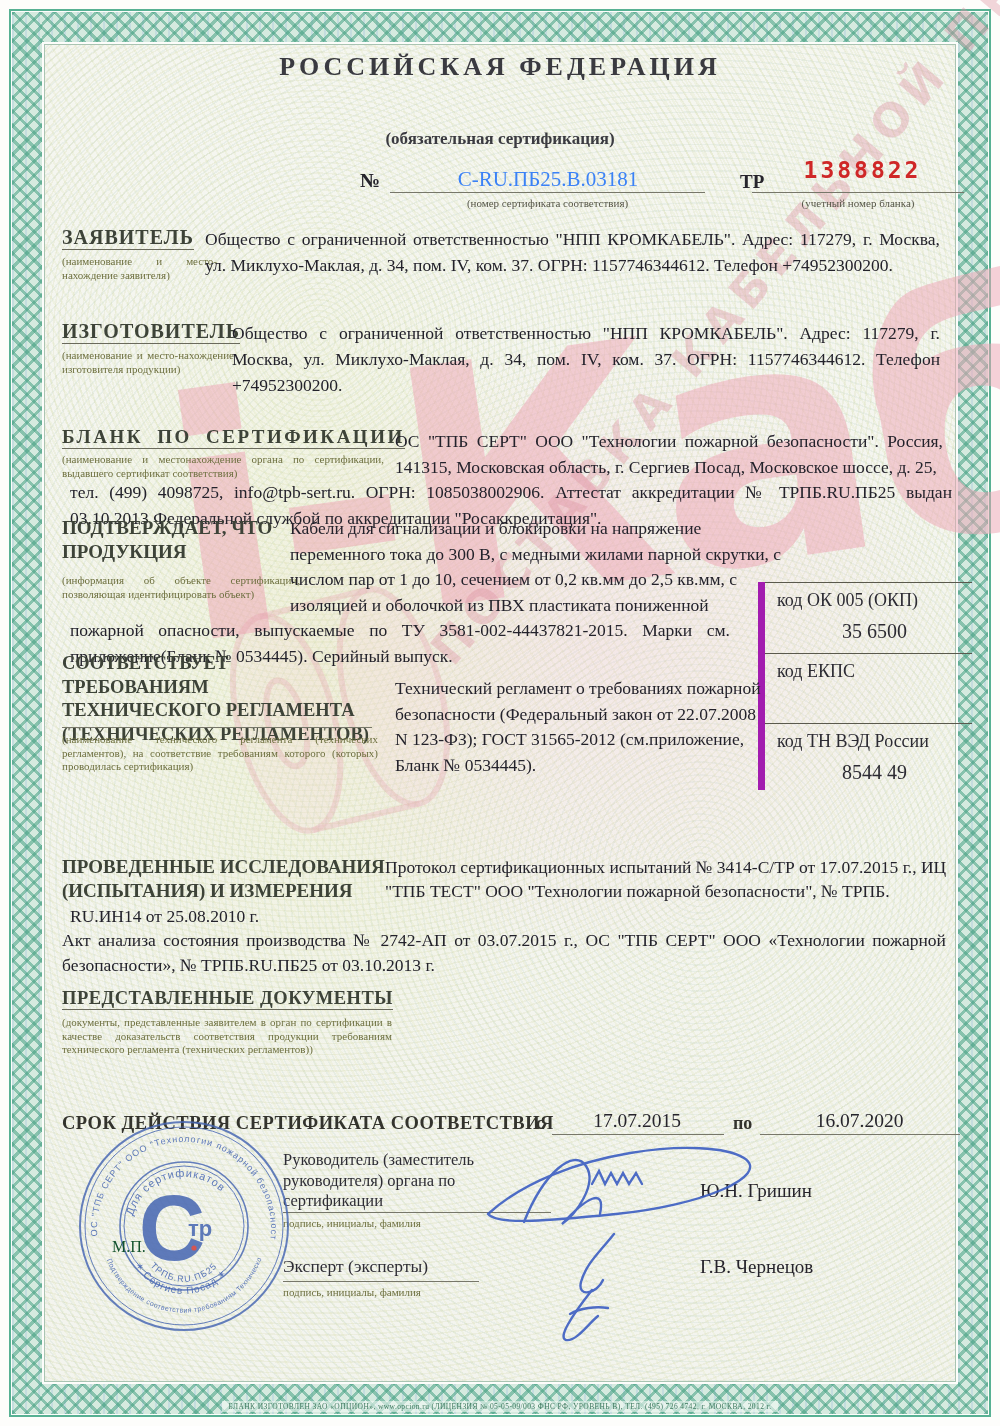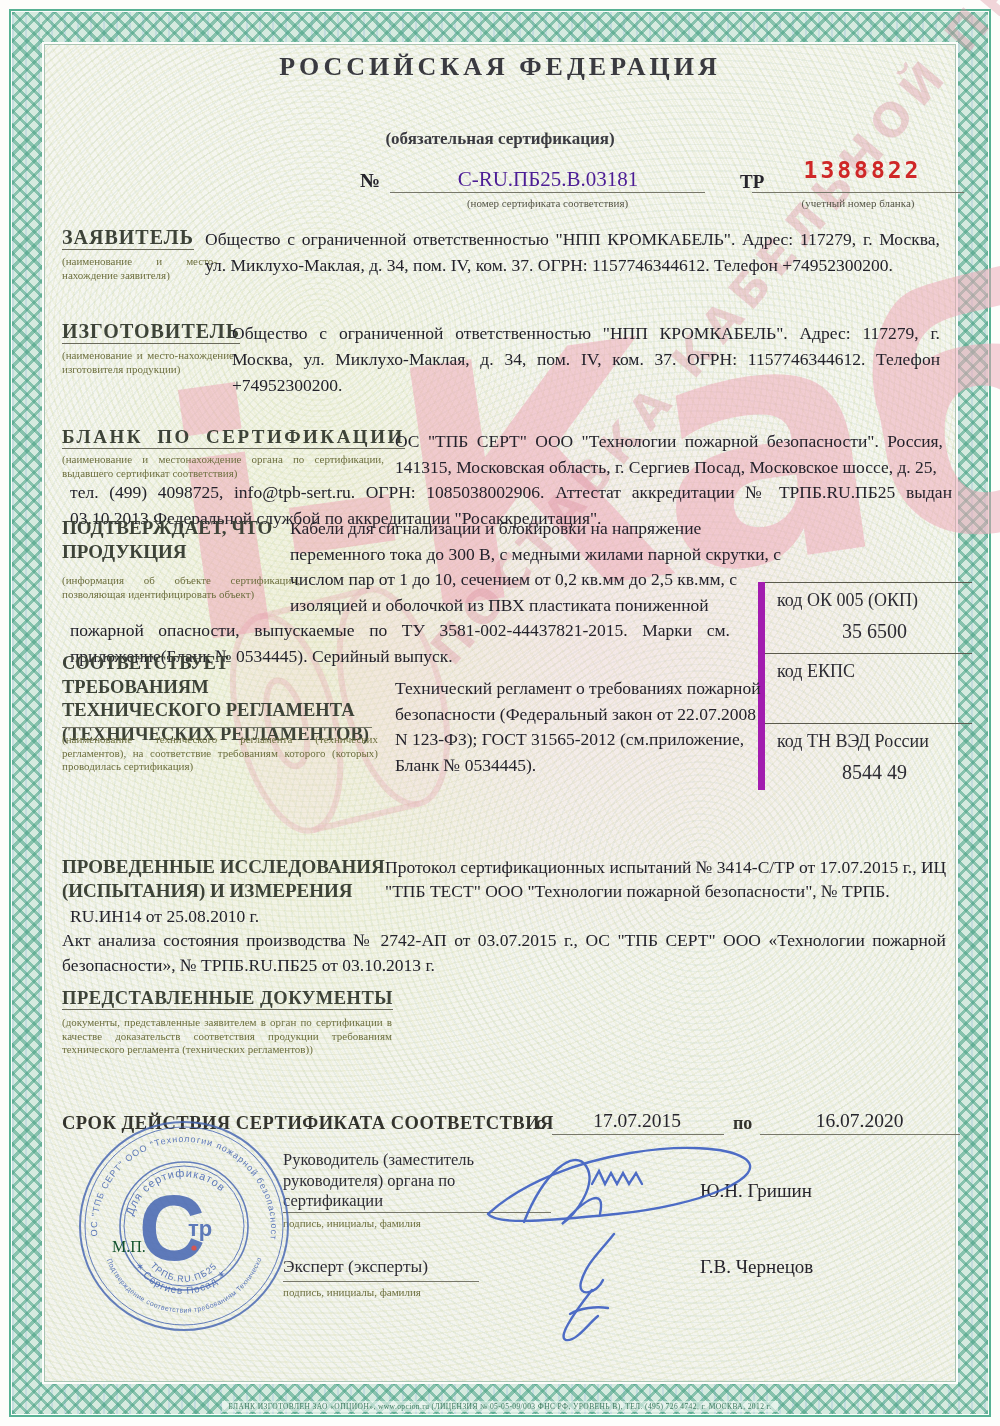--- a/index.html
+++ b/index.html
@@ -46,21 +46,21 @@
   .txt-nr{font-size:17.5px;line-height:25.5px;color:#23222b;}
   .rule{border-bottom:1px solid #77776a;height:0;}
   .u{border-bottom:1px solid #6a6a5c;text-align:right;}
   .caption{font-size:11px;color:#565648;text-align:center;}
   
   #hdr-country{left:0;right:0;top:52px;text-align:center;font-size:26px;font-weight:bold;letter-spacing:4px;color:#3a3a40;}
   #hdr-title{left:0;right:0;top:89px;text-align:center;font-size:29px;font-weight:bold;letter-spacing:3px;color:#3a3a40;}
   #hdr-sub{left:0;right:0;top:129px;text-align:center;font-size:17px;font-weight:bold;color:#3a3a40;}
   
   #no-sign{left:360px;top:169px;font-size:20px;font-weight:bold;}
-  #cert-number{left:392px;top:167px;width:312px;text-align:center;font-size:21px;color:#4c1d95;}
+  #cert-number{left:392px;top:167px;width:312px;text-align:center;font-size:21px;color:#3b82f6;}
   #cert-line{left:390px;top:192px;width:315px;}
   #cert-caption{left:390px;top:197px;width:315px;}
   #tr-sign{left:740px;top:171px;font-size:19px;font-weight:bold;}
   #blank-number{left:765px;top:157px;width:195px;text-align:center;font-size:23px;font-weight:bold;
         font-family:"DejaVu Sans Mono","Liberation Mono",monospace;letter-spacing:3px;color:#cf2727;}
   #blank-line{left:752px;top:192px;width:212px;}
   #blank-caption{left:752px;top:197px;width:212px;}
   
   #app-label{left:62px;top:226px;font-size:20px;letter-spacing:1px;}
   #app-sub{left:62px;top:255px;width:155px;}

